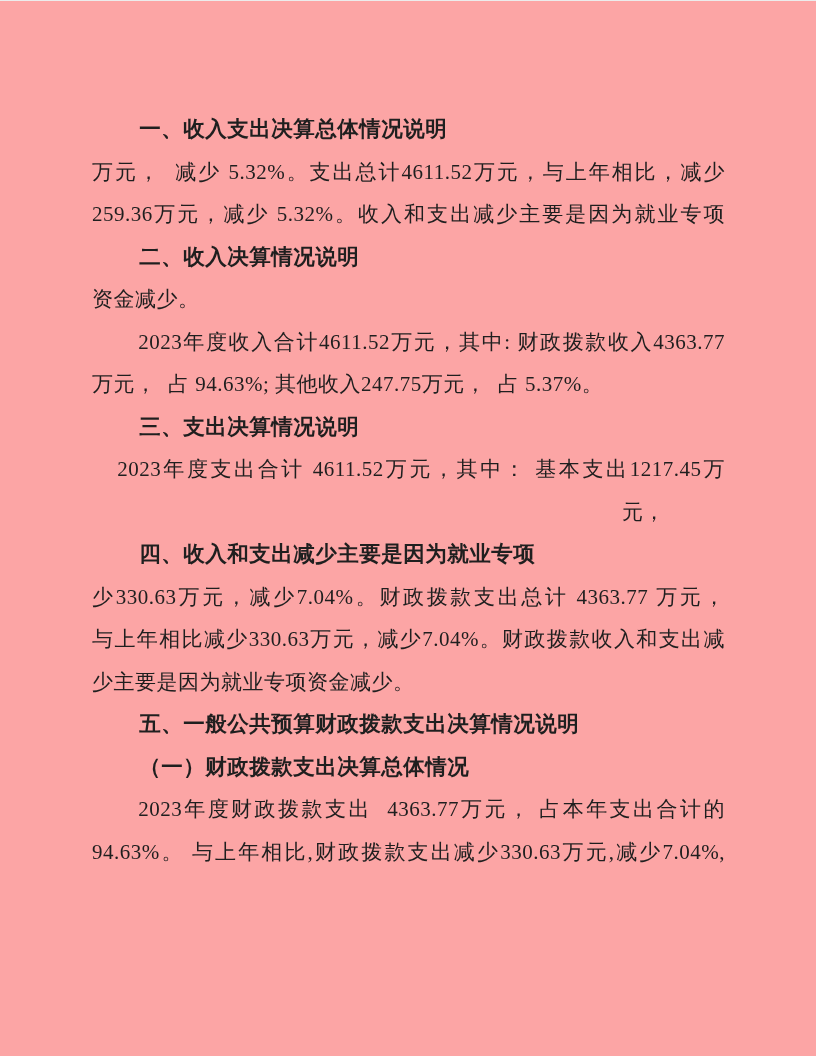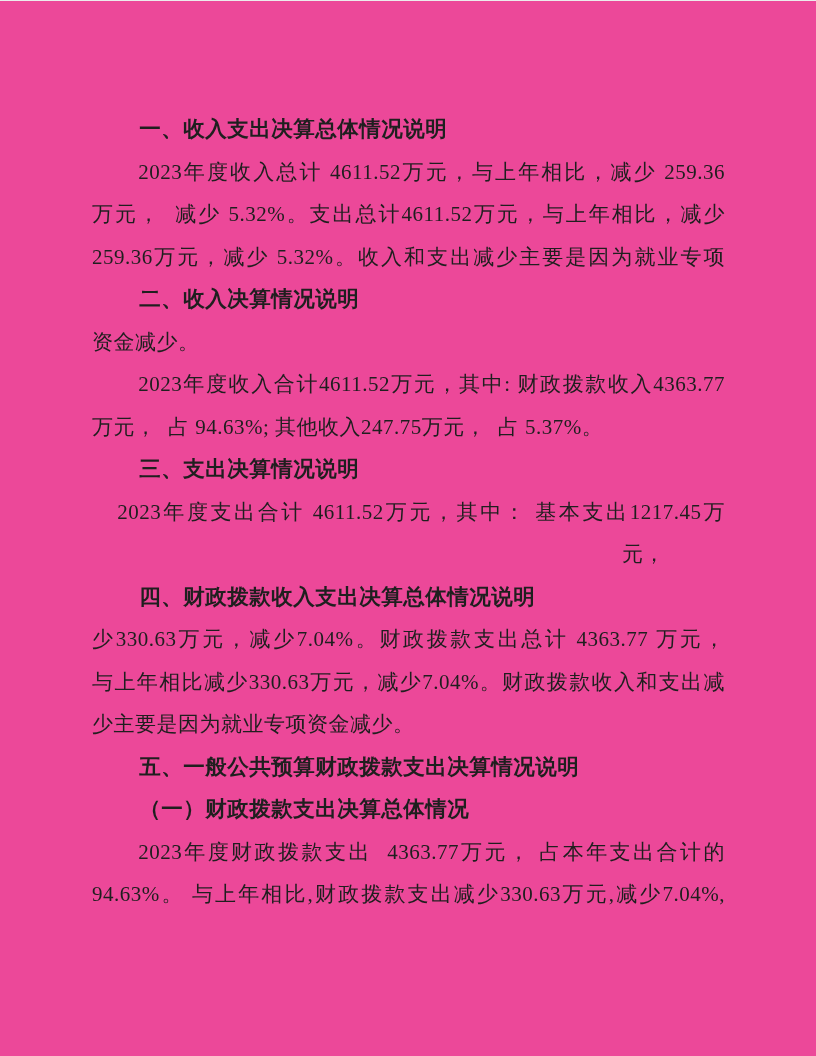--- a/index.html
+++ b/index.html
@@ -4,21 +4,21 @@
 <style>
   html, body {
     margin: 0;
     padding: 0;
     background: #ffffff;
   }
   .page {
     position: relative;
     width: 816px;
     height: 1056px;
-    background: #ec4899;
+    background: #fca5a5;
     overflow: hidden;
     font-family: "Liberation Serif", "DejaVu Serif", serif;
     color: #1f1f1f;
     border-top: 1px solid #ececec;
     box-sizing: border-box;
   }
   .content {
     position: absolute;
     left: 92px;
     top: 107px;
@@ -49,34 +49,33 @@
   .i1 { text-indent: 1.2em; }
   .yuan { text-indent: 530px; }
 </style>
 </head>
 <body>
 
 <div class="page">
   <div class="content">
 
     <div class="row heading">一、收入支出决算总体情况说明</div>
-    <div class="row line j i2">2023年度收入总计 4611.52万元，与上年相比，减少 259.36</div>
     <div class="row line j">万元，  减少 5.32%。支出总计4611.52万元，与上年相比，减少</div>
     <div class="row line j">259.36万元，减少 5.32%。收入和支出减少主要是因为就业专项</div>
     <div class="row heading">二、收入决算情况说明</div>
 
     <div class="row line">资金减少。</div>
     <div class="row line j i2">2023年度收入合计4611.52万元，其中: 财政拨款收入4363.77</div>
     <div class="row line">万元，  占 94.63%; 其他收入247.75万元，  占 5.37%。</div>
 
     <div class="row heading">三、支出决算情况说明</div>
     <div class="row line j i1">2023年度支出合计 4611.52万元，其中： 基本支出1217.45万</div>
     <div class="row line yuan">元，</div>
 
-    <div class="row heading">四、财政拨款收入支出决算总体情况说明</div>
+    <div class="row heading">四、收入和支出减少主要是因为就业专项</div>
     <div class="row line j">少330.63万元，减少7.04%。财政拨款支出总计 4363.77 万元，</div>
     <div class="row line j">与上年相比减少330.63万元，减少7.04%。财政拨款收入和支出减</div>
     <div class="row line">少主要是因为就业专项资金减少。</div>
 
     <div class="row heading">五、一般公共预算财政拨款支出决算情况说明</div>
     <div class="row heading">（一）财政拨款支出决算总体情况</div>
     <div class="row line j i2">2023年度财政拨款支出  4363.77万元， 占本年支出合计的</div>
     <div class="row line j">94.63%。 与上年相比,财政拨款支出减少330.63万元,减少7.04%,</div>
 
   </div>

